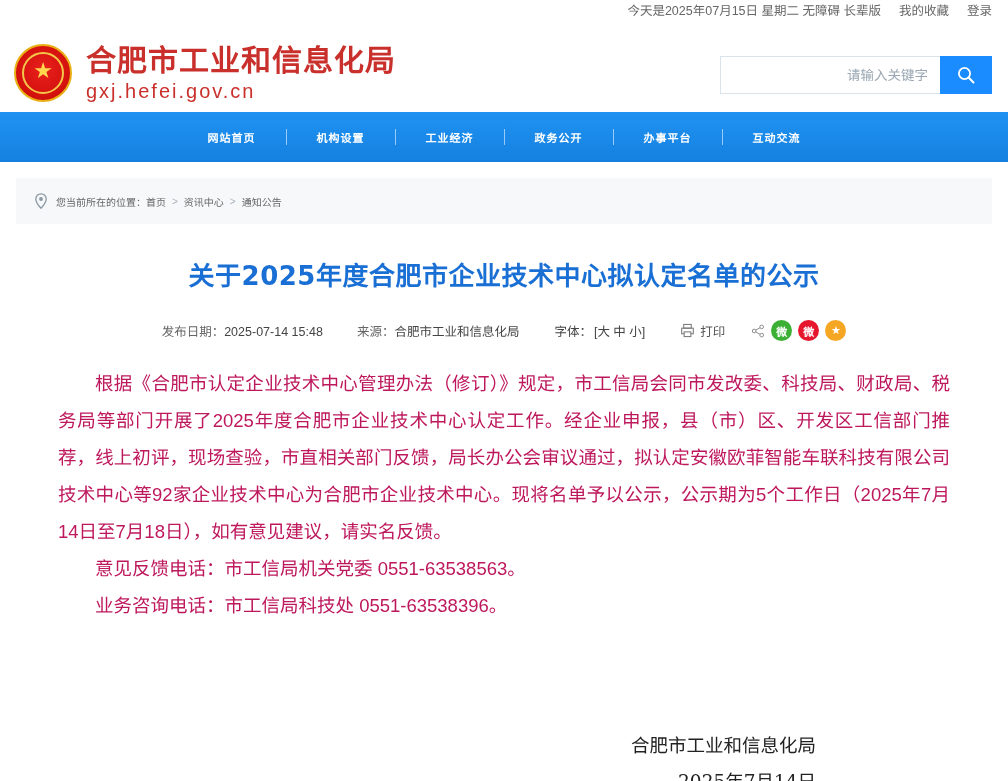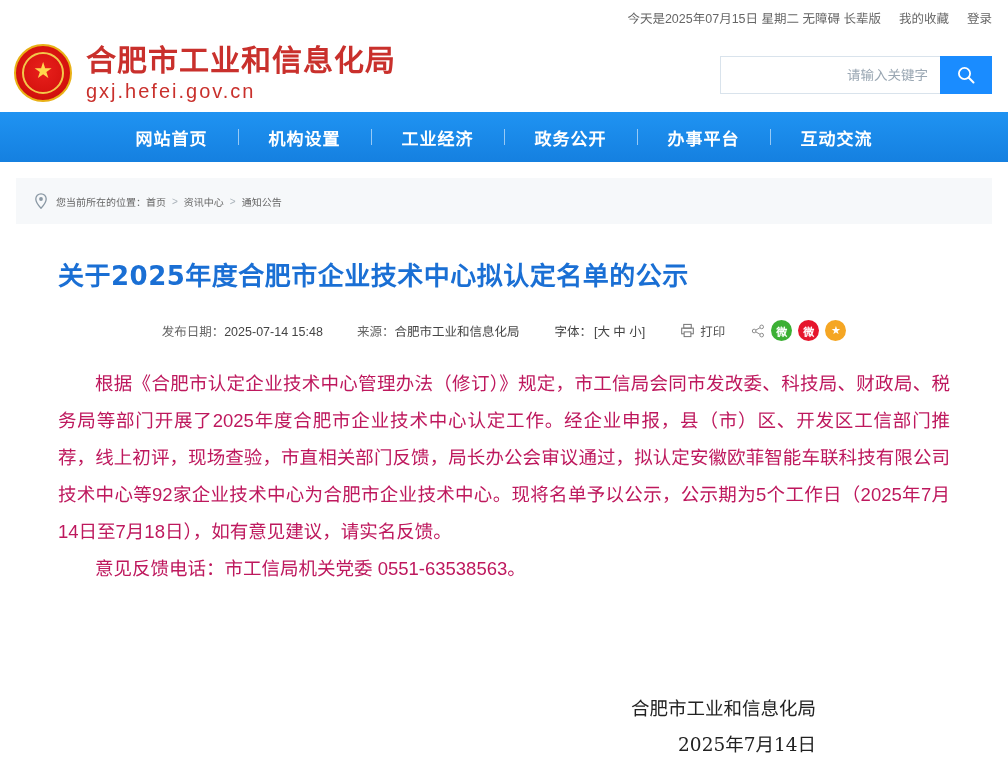--- a/index.html
+++ b/index.html
@@ -8,21 +8,20 @@
     width: 1008px; height: 781px;
     background: #ffffff;
     font-family: "Liberation Sans", "DejaVu Sans", sans-serif;
     overflow: hidden;
   }
 
   
   .topbar {
     height: 34px;
     display: flex;
-    align-items: center;
     justify-content: flex-end;
     font-size: 12.5px;
     color: #555;
     padding-right: 16px;
     gap: 0;
   }
   .topbar .today { color: #666; }
   .topbar .tb-link {
     color: #666;
     text-decoration: none;
@@ -111,21 +110,21 @@
   
   .nav {
     height: 50px;
     background: linear-gradient(180deg, #1f93f2 0%, #1580e0 100%);
     display: flex;
     align-items: center;
     justify-content: center;
   }
   .nav-item {
     color: #ffffff;
-    font-size: 17px;
+    font-size: 11px;
     font-weight: bold;
     padding: 0 30px;
     cursor: pointer;
     white-space: nowrap;
     letter-spacing: 1px;
   }
   .nav-sep {
     width: 1px;
     height: 16px;
     background: rgba(255,255,255,0.55);
@@ -148,20 +147,21 @@
     text-decoration: none;
     cursor: pointer;
   }
   .crumb-sep { margin: 0 6px; color: #aab3ba; }
 
   
   .article {
     padding: 34px 58px 0 58px;
   }
   .art-title {
+    text-align: center;
     color: #1a6fd4;
     font-size: 26px;
     font-weight: bold;
     letter-spacing: 0.5px;
     line-height: 1.4;
     font-family: "DejaVu Sans", sans-serif;
   }
   .meta {
     margin-top: 26px;
     display: flex;
@@ -302,19 +302,20 @@
       </svg>
       <span class="share-ico share-wechat">微</span>
       <span class="share-ico share-weibo">微</span>
       <span class="share-ico share-star">★</span>
     </span>
   </div>
 
   <div class="body-text">
     <p>根据《合肥市认定企业技术中心管理办法（修订）》规定，市工信局会同市发改委、科技局、财政局、税务局等部门开展了2025年度合肥市企业技术中心认定工作。经企业申报，县（市）区、开发区工信部门推荐，线上初评，现场查验，市直相关部门反馈，局长办公会审议通过，拟认定安徽欧菲智能车联科技有限公司技术中心等92家企业技术中心为合肥市企业技术中心。现将名单予以公示，公示期为5个工作日（2025年7月14日至7月18日），如有意见建议，请实名反馈。</p>
     <p class="noindent">意见反馈电话：市工信局机关党委  0551-63538563。</p>
+    <p class="noindent">业务咨询电话：市工信局科技处  0551-63538396。</p>
   </div>
 
   <div class="signature">
     <div>合肥市工业和信息化局</div>
     <div>2025年7月14日</div>
   </div>
 </div>
 
 </body></html>

